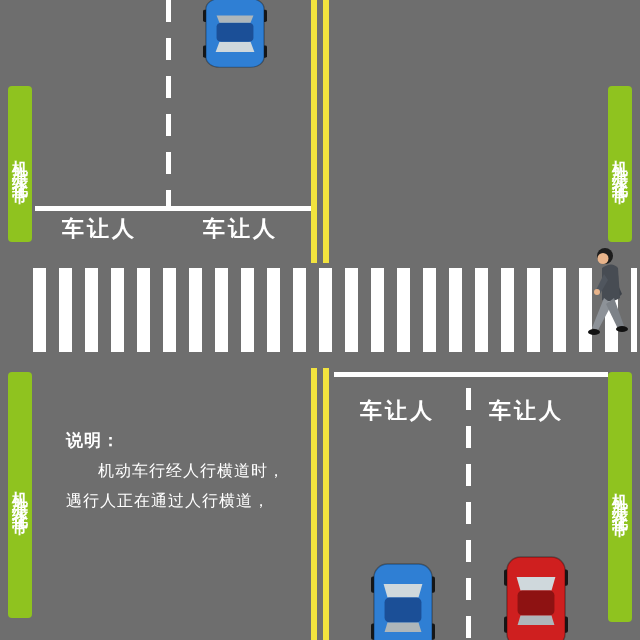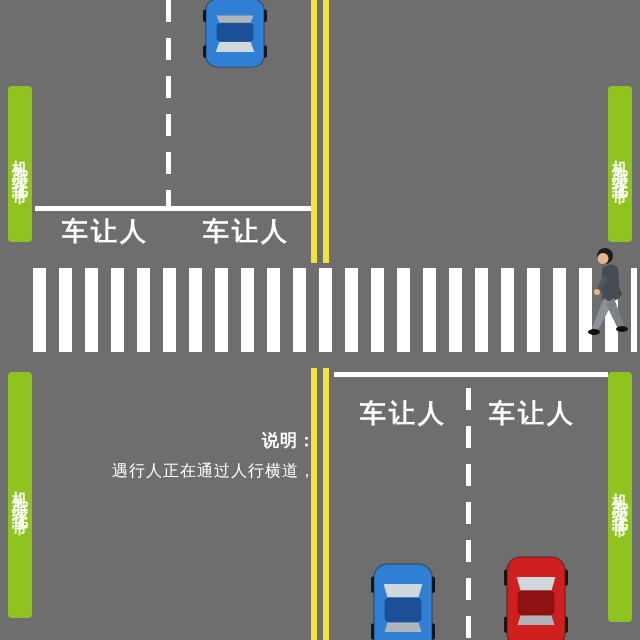--- a/index.html
+++ b/index.html
@@ -24,24 +24,24 @@
   .dash-v{
     width:5px;
     background:repeating-linear-gradient(to bottom,var(--marking-white,#fff) 0 22px,transparent 22px 38px);
   }
   .solid-h{height:5px;background:var(--marking-white,#fff);}
   .yellow-v{width:6px;background:var(--yellow-line,#f2e33e);}
   .crosswalk{
     background:repeating-linear-gradient(90deg,var(--marking-white,#fff) 0 13px,transparent 13px 26px);
   }
   .yield-label{
-    color:var(--text-white,#fff);font-size:26px;font-weight:bold;letter-spacing:3px;white-space:nowrap;
+    color:var(--text-white,#fff);font-size:22px;font-weight:bold;letter-spacing:3px;white-space:nowrap;
   }
   
-  .explain{color:var(--text-white,#fff);font-size:16px;line-height:30px;letter-spacing:1px;text-align:right;}
+  .explain{color:var(--text-white,#fff);font-size:16px;line-height:30px;letter-spacing:1px;}
   .explain .title{font-size:17px;font-weight:bold;}
   .explain .indent{text-indent:2em;}
   
   .car{display:block;width:100%;height:100%;}
   .car-blue .car-body{fill:var(--car-blue,#2f7fd4);stroke:rgba(0,0,0,.3);stroke-width:1.5;}
   .car-blue .car-roof{fill:var(--car-blue-roof,#1b4f97);}
   .car-red .car-body{fill:var(--car-red,#cf1f1f);stroke:rgba(0,0,0,.3);stroke-width:1.5;}
   .car-red .car-roof{fill:var(--car-red-roof,#8e1212);}
   .flip{transform:rotate(180deg);}
 </style>
@@ -75,21 +75,22 @@
 
   <div class="abs crosswalk" style="left:33px;top:268px;width:604px;height:84px;"></div>
 
   <div class="abs yield-label" style="left:62px;top:214px;">车让人</div>
   <div class="abs yield-label" style="left:203px;top:214px;">车让人</div>
   <div class="abs yield-label" style="left:360px;top:396px;">车让人</div>
   <div class="abs yield-label" style="left:489px;top:396px;">车让人</div>
 
   <div class="abs explain" style="left:66px;top:426px;width:250px;">
     <div class="title">说明：</div>
-    <div class="indent">遇行人正在通过人行横道，</div>
+    <div class="indent">机动车行经人行横道时，</div>
+    <div>遇行人正在通过人行横道，</div>
   </div>
 
   <div class="abs flip" style="left:203px;top:-2px;width:64px;height:70px;">
     <svg class="car car-blue" viewBox="0 0 66 96" preserveAspectRatio="none">
       <rect x="0" y="14" width="8" height="17" rx="2" fill="#161616"></rect>
       <rect x="58" y="14" width="8" height="17" rx="2" fill="#161616"></rect>
       <rect x="0" y="63" width="8" height="17" rx="2" fill="#161616"></rect>
       <rect x="58" y="63" width="8" height="17" rx="2" fill="#161616"></rect>
       <rect x="3" y="1" width="60" height="94" rx="14" class="car-body"></rect>
       <path d="M13,22 L53,22 L49,36 L17,36 Z" fill="#cfd8dc"></path>

